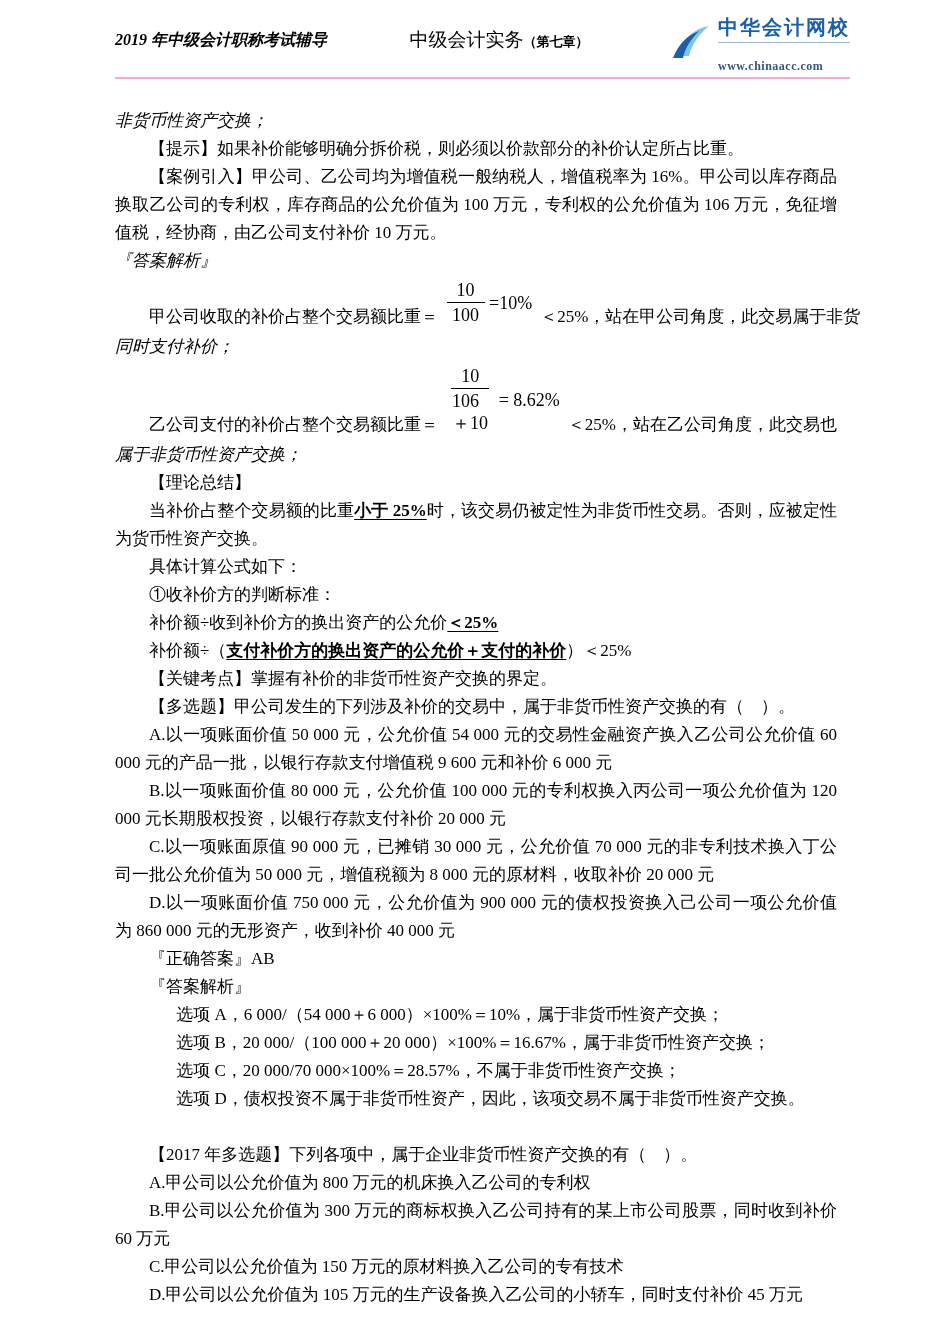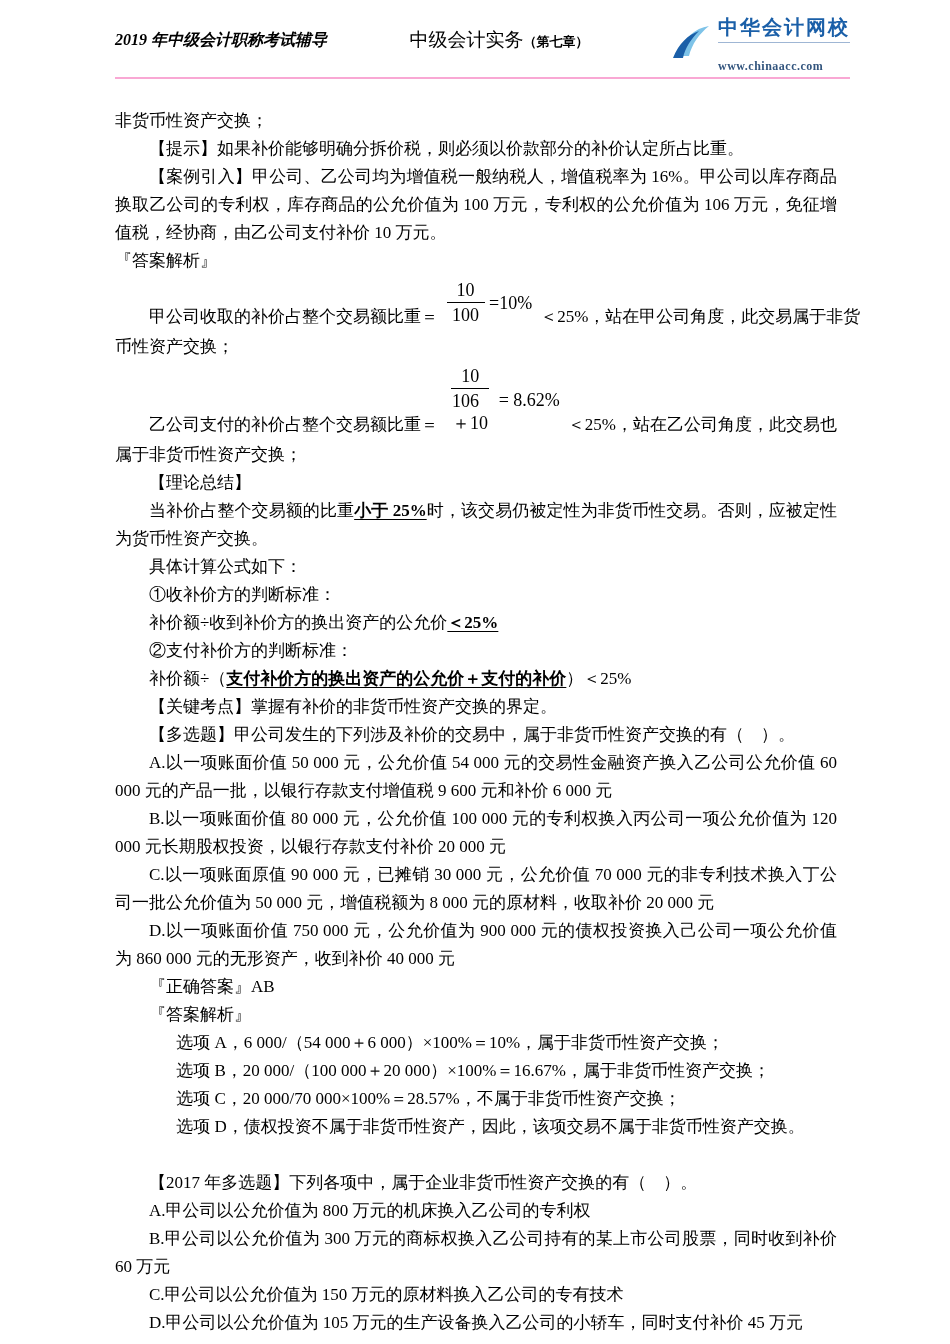--- a/index.html
+++ b/index.html
@@ -18,21 +18,21 @@
   .logo-text{display:flex;flex-direction:column;align-items:flex-start;}
   .logo-name{font-size:20px;font-weight:bold;color:#1A5FA8;letter-spacing:2px;}
   .logo-url{font-size:12px;font-weight:bold;color:#33557E;letter-spacing:0.5px;
             border-top:1px solid #9FB6D4;margin-top:1px;padding-top:16px;width:100%;}
 
   
   .content{flex:1;padding:28px 113px 0 115px;font-size:17px;line-height:28px;text-align:justify;}
   .content p{margin:0;}
   .ind{text-indent:2em;}
   .ind-x{text-indent:3.6em;}
-  .noind{text-indent:0;}
+  .noind{text-indent:0;font-style:italic;}
   .bu{font-weight:bold;text-decoration:underline;text-underline-offset:3px;}
   .blank{height:28px;}
 
   .formula-row{display:flex;align-items:flex-end;margin:9px 0 2px;}
   .formula-row .lead{margin-left:2em;white-space:nowrap;}
   .formula-row .trail{white-space:nowrap;}
   .frac-wrap{display:inline-flex;align-items:center;margin:0 8px;transform:translateY(-5px);}
   .frac{display:inline-flex;flex-direction:column;align-items:center;font-size:18px;line-height:22px;}
   .frac .num{border-bottom:1.5px solid #000;padding:0 10px 1px;}
   .frac .den{padding:1px 6px 0;}
@@ -75,42 +75,41 @@
       <span class="lead">甲公司收取的补价占整个交易额比重＝</span>
       <span class="frac-wrap">
         <span class="frac">
           <span class="num">10</span>
           <span class="den">100</span>
         </span>
         <span class="frac-eq">=10%</span>
       </span>
       <span class="trail">＜25%，站在甲公司角度，此交易属于非货</span>
     </div>
-    <p class="noind">币性资产交换；</p>
+    <p class="noind">同时支付补价；</p>
 
     <div class="formula-row">
       <span class="lead">乙公司支付的补价占整个交易额比重＝</span>
       <span class="frac-wrap">
         <span class="frac">
           <span class="num">10</span>
           <span class="den">106＋10</span>
         </span>
         <span class="frac-eq">= 8.62%</span>
       </span>
       <span class="trail">＜25%，站在乙公司角度，此交易也</span>
     </div>
     <p class="noind">属于非货币性资产交换；</p>
 
     <p class="ind">【理论总结】</p>
     <p class="ind"><span>当补价占整个交易额的比重</span><span class="bu">小于 25%</span><span>时，该交易仍被定性为非货币性交易。否则，应被定性为货币性资产交换。</span></p>
 
     <p class="ind">具体计算公式如下：</p>
     <p class="ind">①收补价方的判断标准：</p>
     <p class="ind"><span>补价额÷收到补价方的换出资产的公允价</span><span class="bu">＜25%</span></p>
-    <p class="ind">②支付补价方的判断标准：</p>
     <p class="ind"><span>补价额÷（</span><span class="bu">支付补价方的换出资产的公允价＋支付的补价</span><span>）＜25%</span></p>
 
     <p class="ind">【关键考点】掌握有补价的非货币性资产交换的界定。</p>
 
     <p class="ind">【多选题】甲公司发生的下列涉及补价的交易中，属于非货币性资产交换的有（　）。</p>
     <p class="ind">A.以一项账面价值 50 000 元，公允价值 54 000 元的交易性金融资产换入乙公司公允价值 60 000 元的产品一批，以银行存款支付增值税 9 600 元和补价 6 000 元</p>
     <p class="ind">B.以一项账面价值 80 000 元，公允价值 100 000 元的专利权换入丙公司一项公允价值为 120 000 元长期股权投资，以银行存款支付补价 20 000 元</p>
     <p class="ind">C.以一项账面原值 90 000 元，已摊销 30 000 元，公允价值 70 000 元的非专利技术换入丁公司一批公允价值为 50 000 元，增值税额为 8 000 元的原材料，收取补价 20 000 元</p>
     <p class="ind">D.以一项账面价值 750 000 元，公允价值为 900 000 元的债权投资换入己公司一项公允价值为 860 000 元的无形资产，收到补价 40 000 元</p>
 

